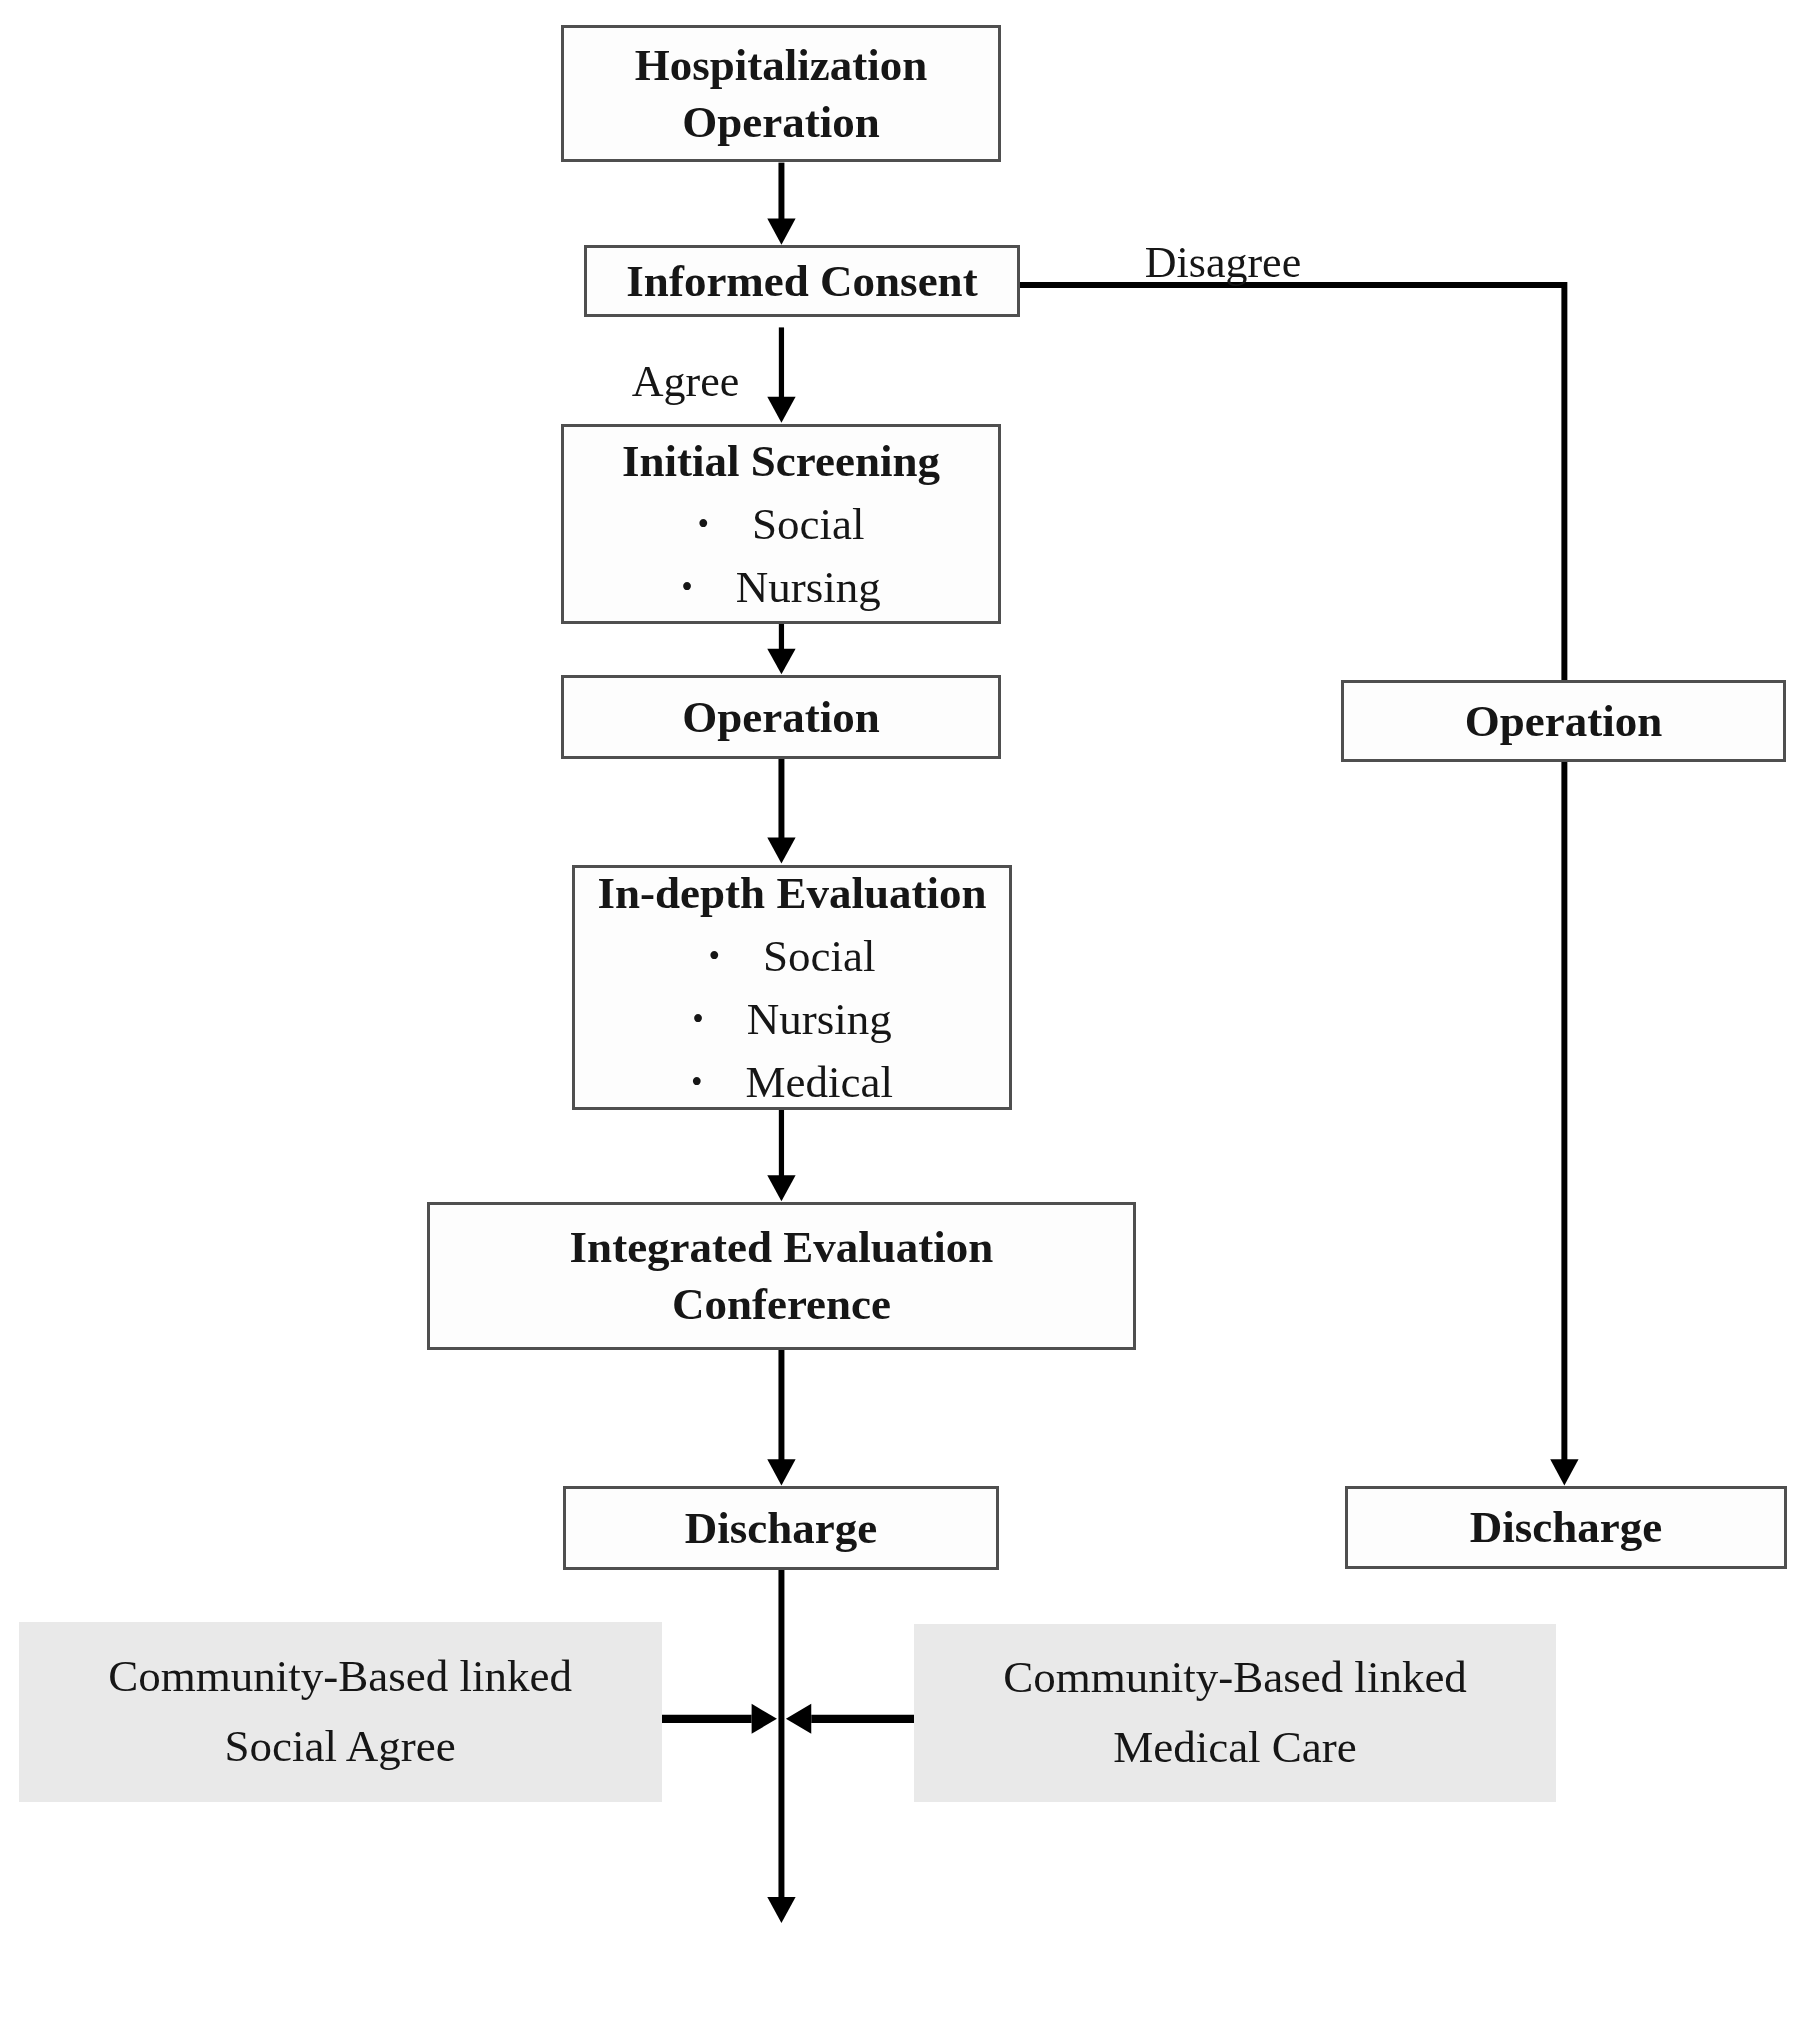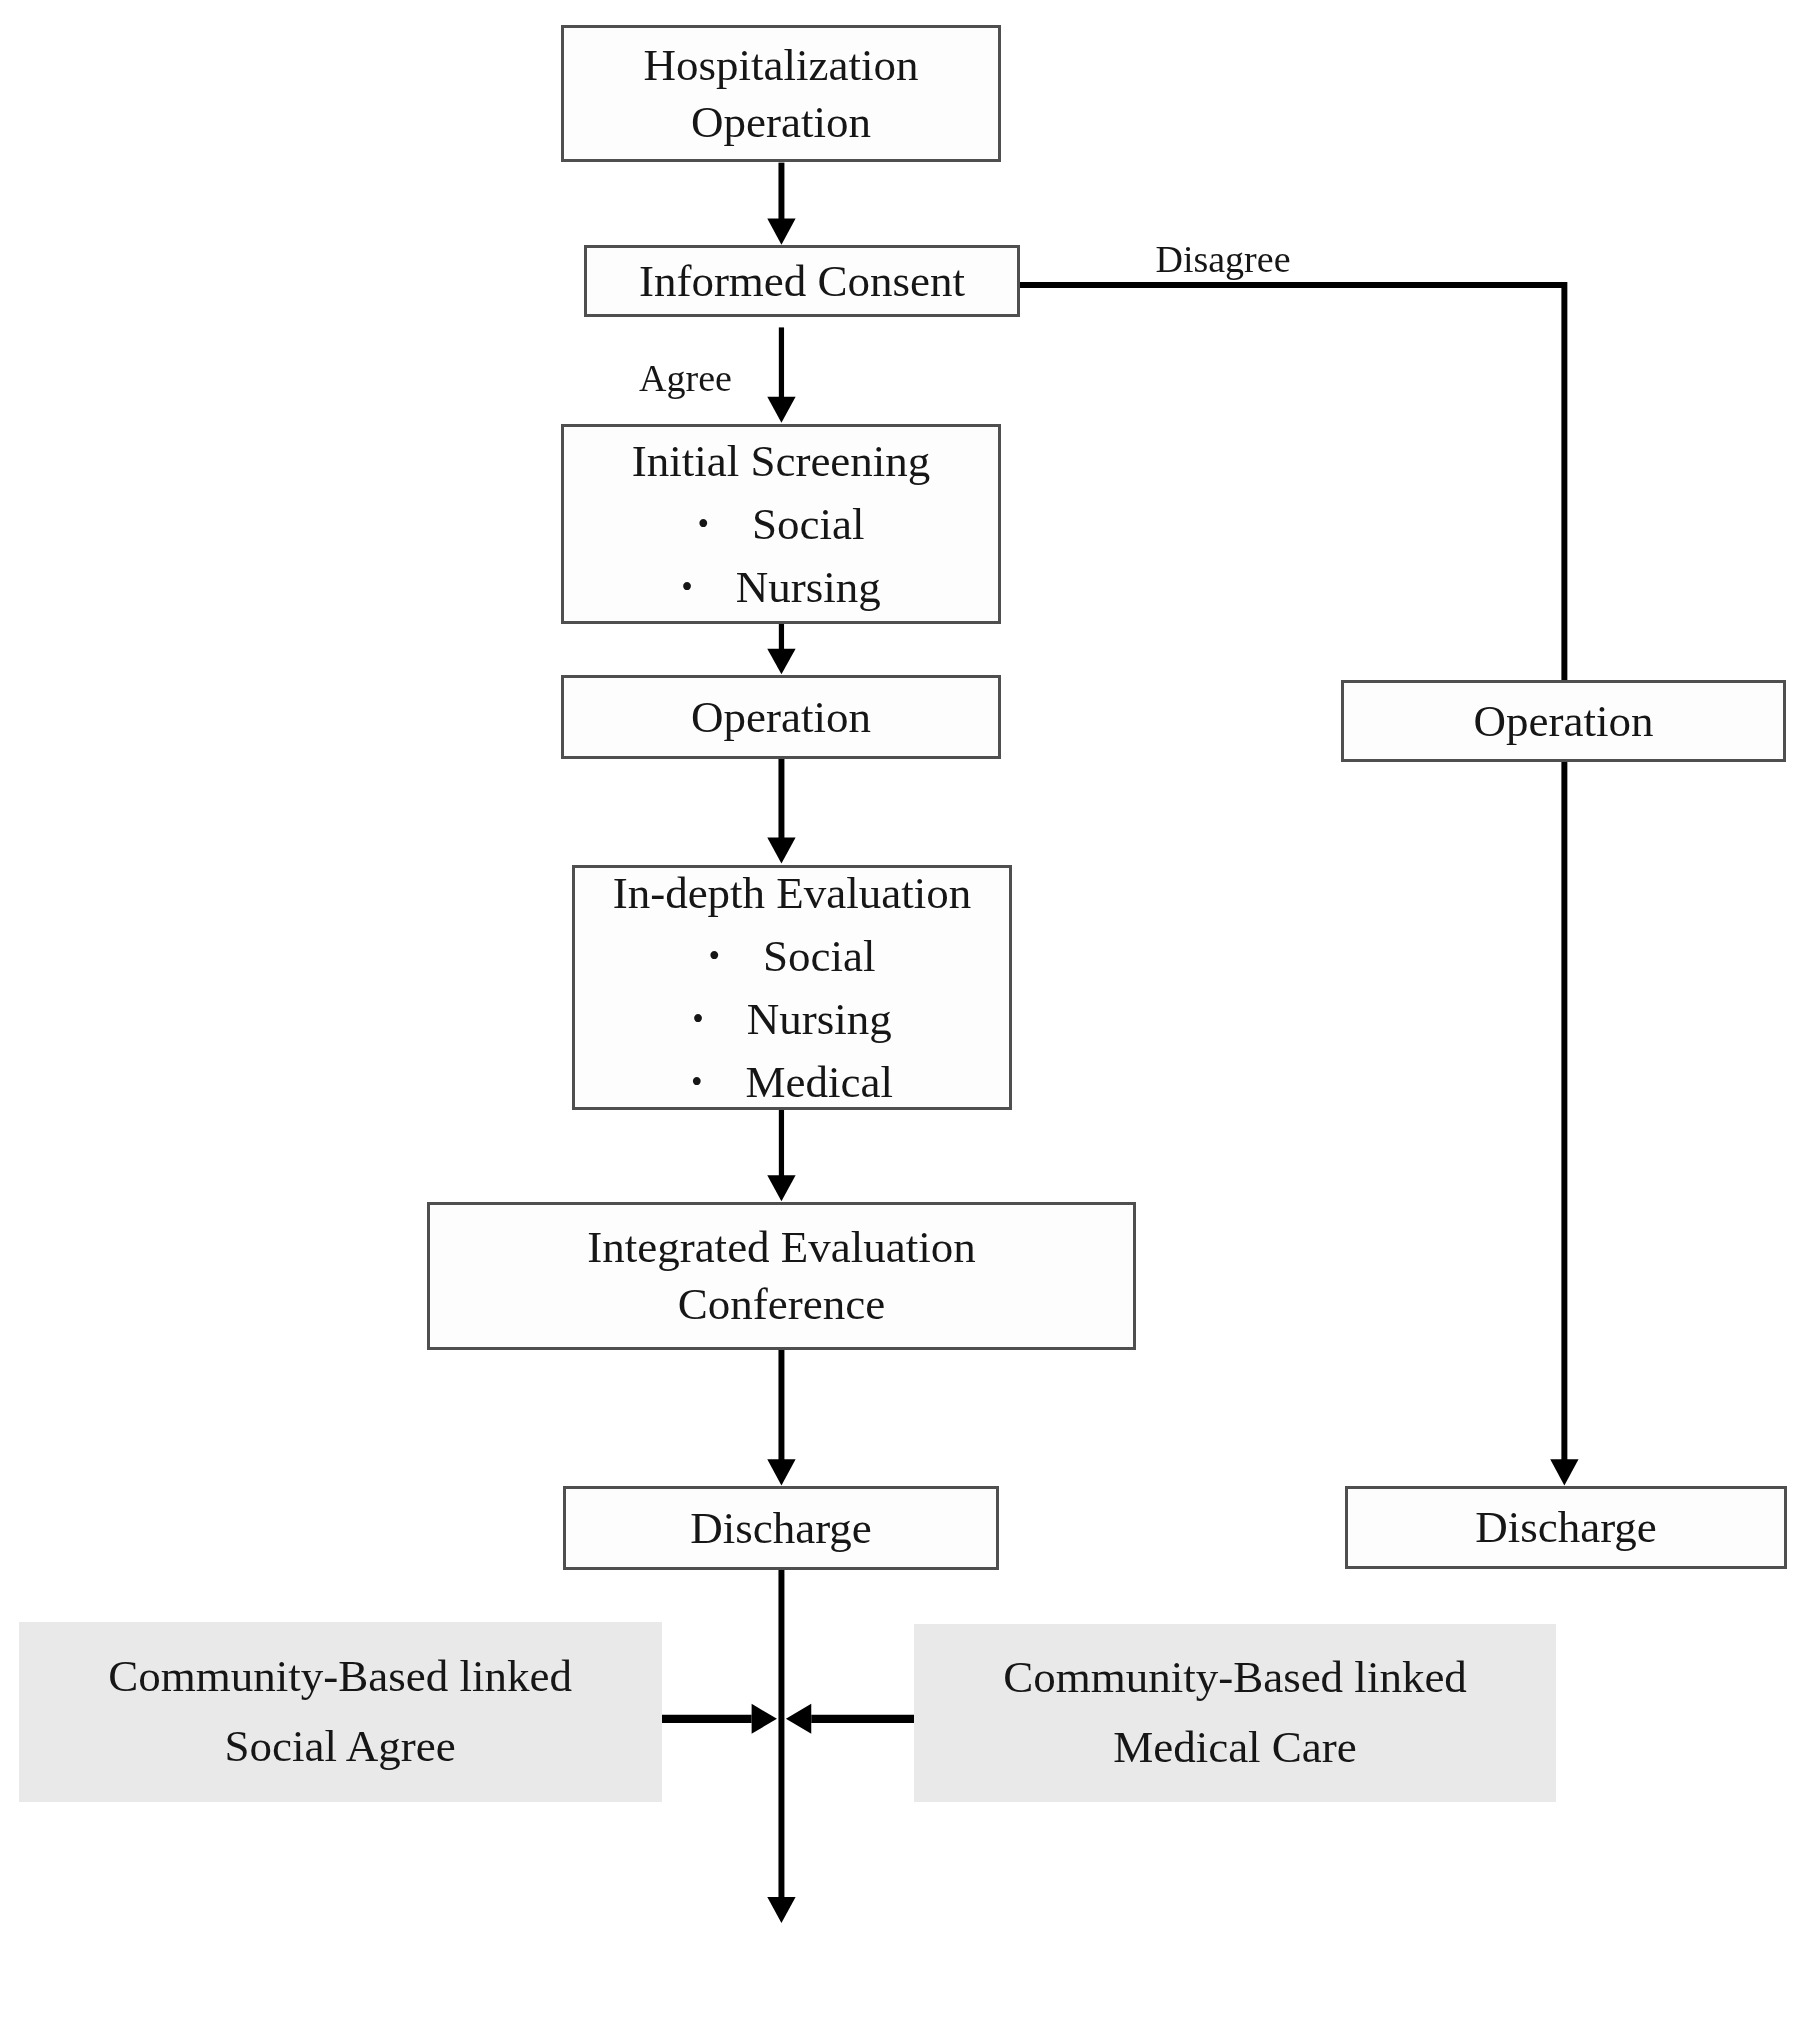--- a/index.html
+++ b/index.html
@@ -23,32 +23,32 @@
   .connectors line,.connectors polyline{stroke:var(--line);fill:none;}
   .connectors polygon{fill:var(--line);stroke:none;}
 
   .node{
     position:absolute;z-index:2;box-sizing:border-box;
     background:var(--box-fill);
     border:3.7px solid var(--box-border);
     display:flex;flex-direction:column;justify-content:center;align-items:center;
     font-size:45px;line-height:1.26;text-align:center;
   }
-  .node .ln{white-space:nowrap;}
+  .node .ln{white-space:nowrap;font-weight:bold;}
   .node.listy{line-height:1.2;}
   .brow{display:flex;flex-direction:row;justify-content:center;align-items:baseline;gap:43px;margin-top:9px;}
   .dot{font-size:33px;transform:translateY(-4.5px);}
   .gray{
     position:absolute;z-index:2;box-sizing:border-box;
     background:var(--gray-fill);border:none;
     display:flex;flex-direction:column;justify-content:center;align-items:center;
     font-size:45px;line-height:1.55;text-align:right;
   }
   .edge-label{
-    position:absolute;z-index:3;font-size:38px;line-height:1.1;
+    position:absolute;z-index:3;font-size:44px;line-height:1.1;
     text-align:center;white-space:nowrap;
   }
 
   
   #hospitalization{left:561px;top:25px;width:440px;height:137px;}
   #informed-consent{left:584px;top:245px;width:436px;height:72px;}
   #initial-screening{left:561px;top:424px;width:440px;height:200px;}
   #operation-main{left:561px;top:675px;width:440px;height:84px;}
   #in-depth{left:561px;top:865px;width:440px;height:245px;margin-left:11px;}
   #iec{left:427px;top:1202px;width:709px;height:148px;}

